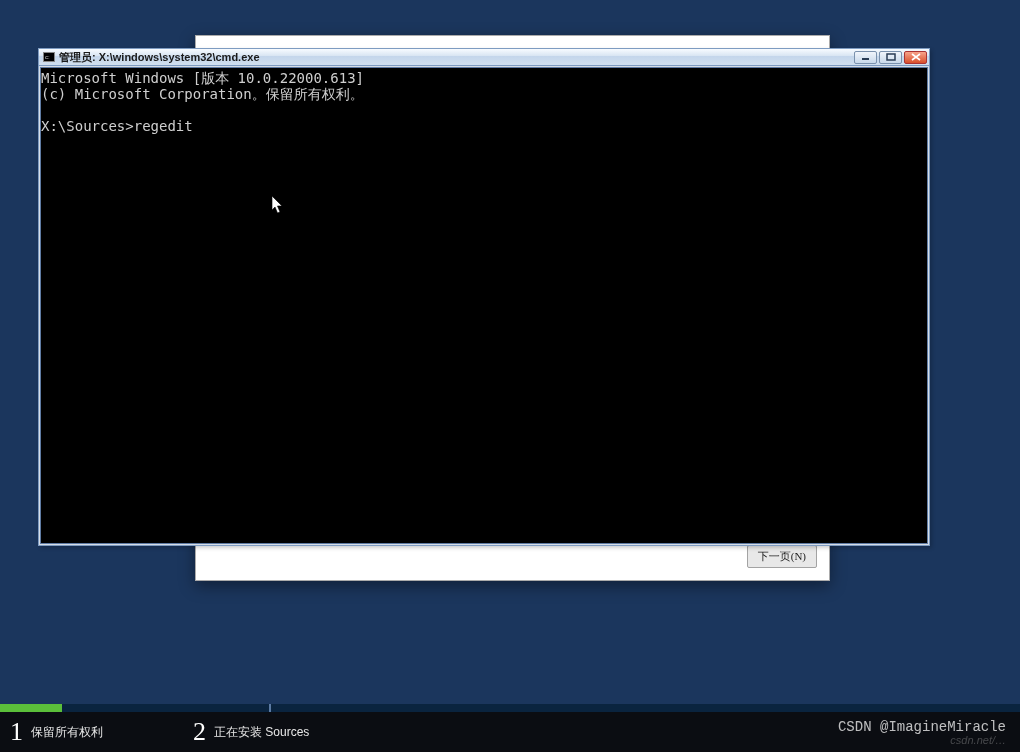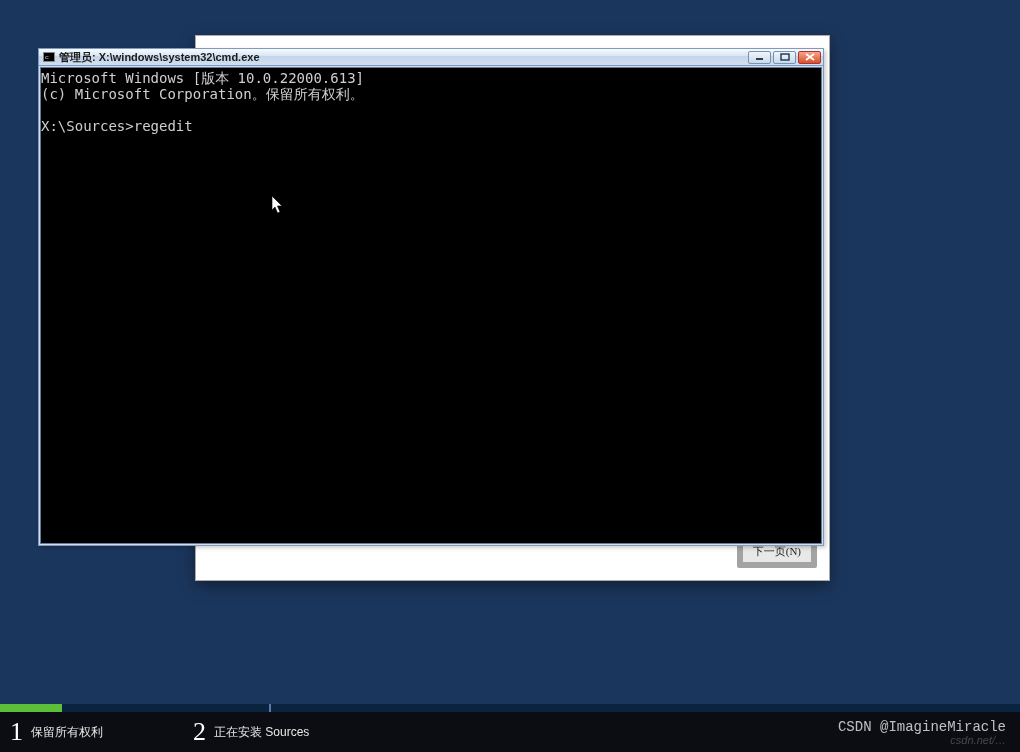--- a/index.html
+++ b/index.html
@@ -20,33 +20,33 @@
       box-shadow: 0 5px 15px rgba(0,0,0,.4);
     }
     .installer-inner {
       position: absolute;
       bottom: 12px; right: 12px;
     }
     .next-button {
       display: inline-block;
       font-size: 11px;
       font-family: "SimSun", serif;
-      border: 6px solid #a3a3a3;
+      border: 1px solid #a3a3a3;
       background: #e8e8e8;
       padding: 3px 10px;
       color: #222;
       cursor: pointer;
       border-radius: 2px;
     }
 
     
     .cmd-window {
       position: absolute;
       top: 48px; left: 38px;
-      width: 786px; height: 498px;
+      width: 892px; height: 498px;
       background: #d6dde6;
       border: 1px solid #7d9bc1;
       box-shadow: 2px 2px 4px rgba(0,0,0,.2);
       display: flex; flex-direction: column;
     }
     .cmd-titlebar {
       height: 17px;
       background: linear-gradient(#f7fbff, #d7e4f2 45%, #c4d6eb 46%, #d0dfef);
       border-bottom: 1px solid #7d9bc1;
       display: flex;

